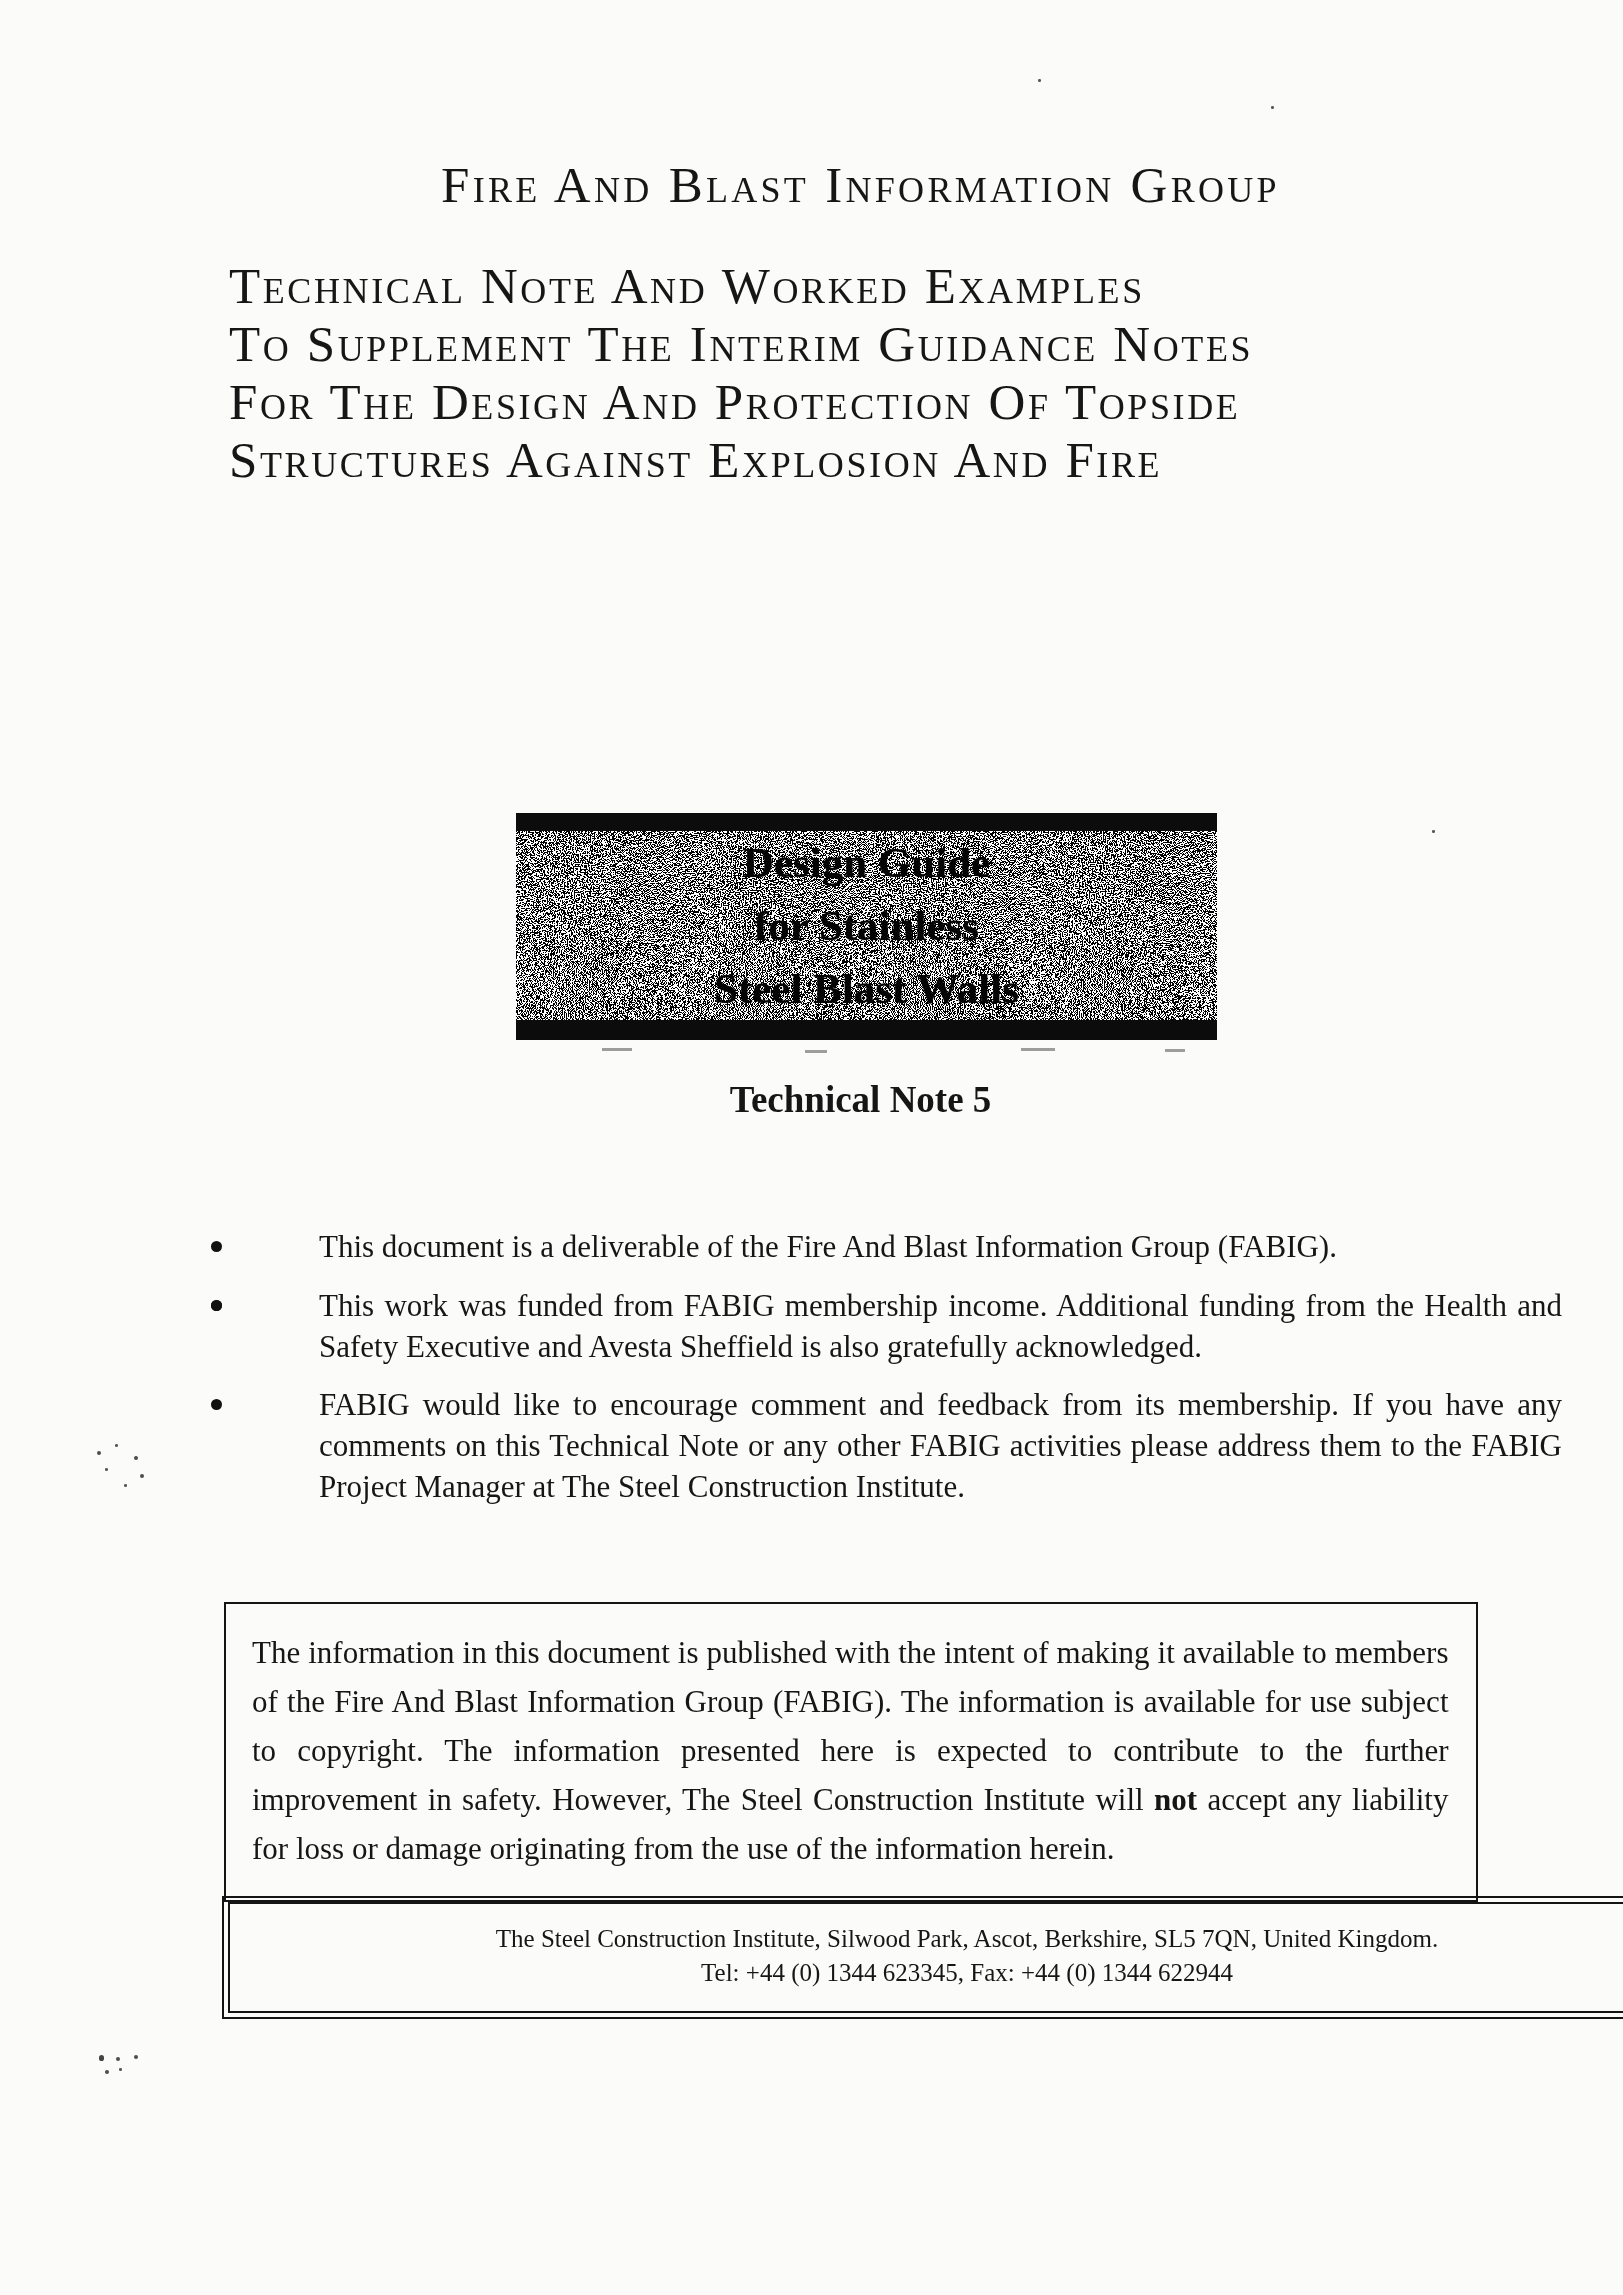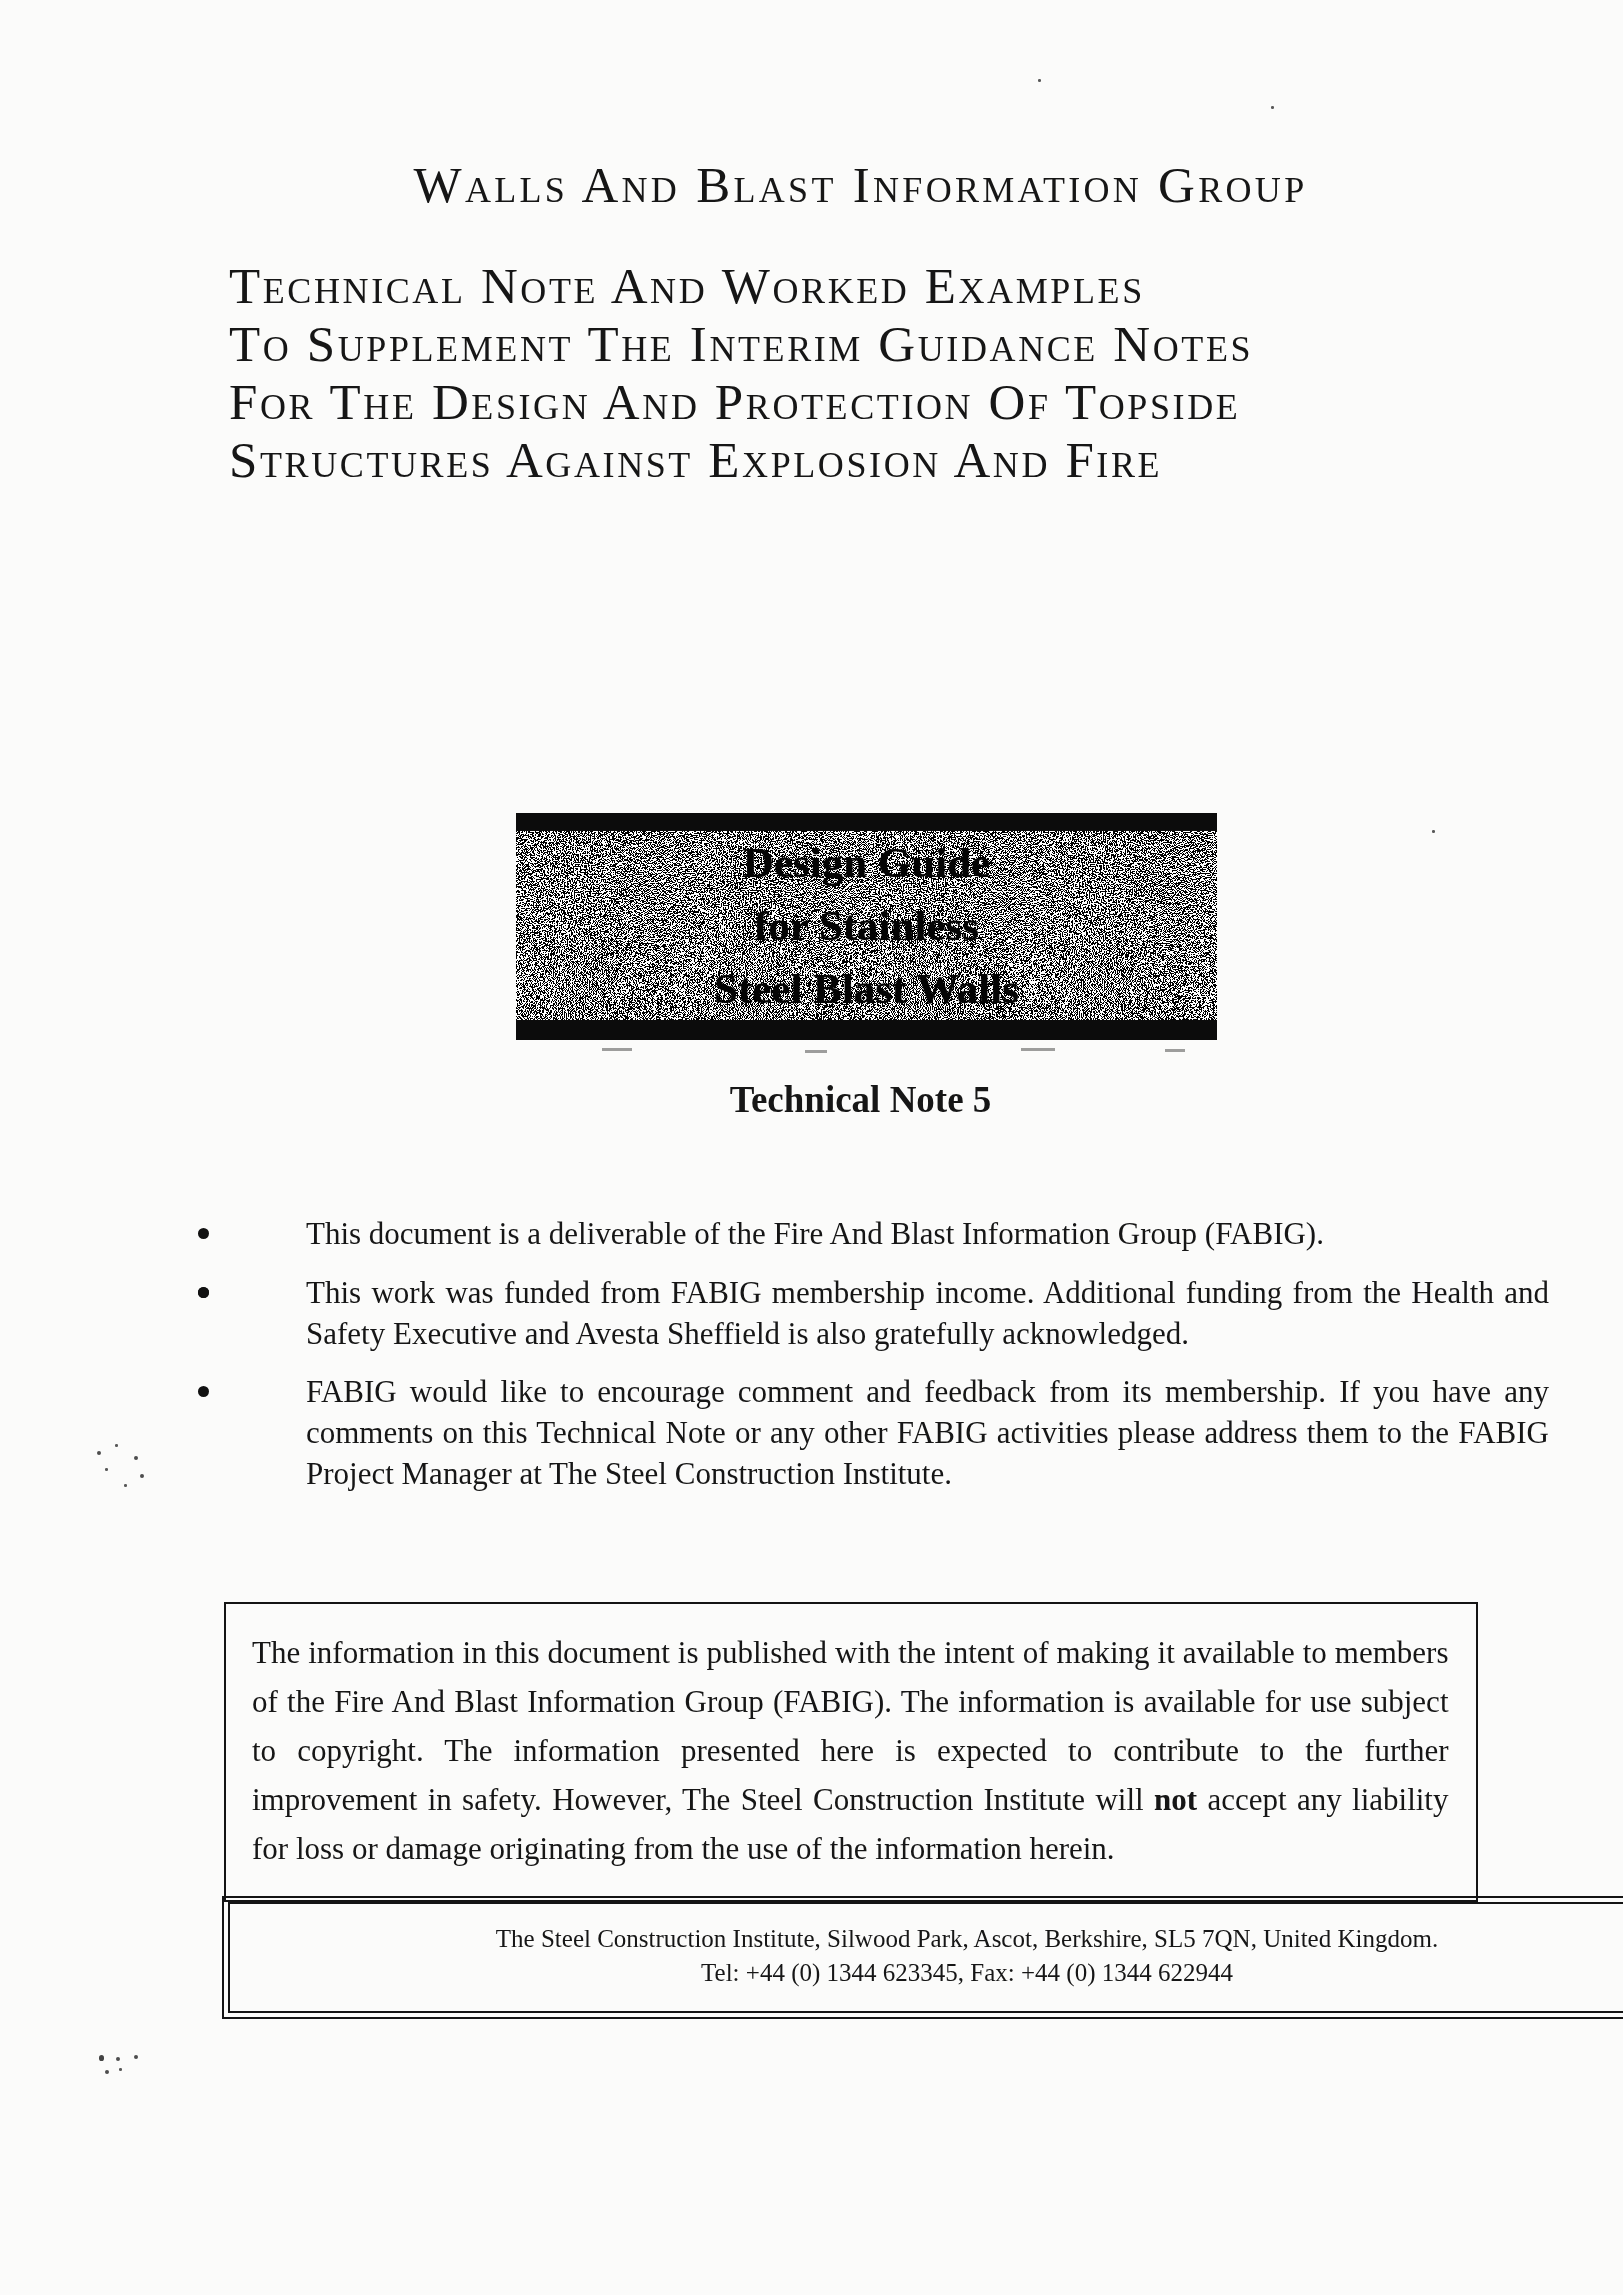--- a/index.html
+++ b/index.html
@@ -33,21 +33,21 @@
     display:flex;flex-direction:column;justify-content:center;align-items:center;
     font-weight:bold;font-size:43px;line-height:63px;color:#050505;
     text-shadow:0 0 1.3px rgba(0,0,0,.6);
   }
 
   .note-label{
     position:absolute;top:1078px;left:0;width:100%;
     text-align:center;font-weight:bold;font-size:37px;
   }
 
-  .bullets{position:absolute;left:193px;top:1209px;width:1352px;list-style:none;margin:4px;padding:0;}
+  .bullets{position:absolute;left:193px;top:1209px;width:1352px;list-style:none;margin:17px;padding:0;}
   .bullet-item{position:relative;padding-left:109px;text-align:justify;
     font-size:31px;line-height:41px;}
   .bullet-item + .bullet-item{margin-top:17.7px;}
   .bullet-dot{position:absolute;left:1.3px;top:15px;width:11px;height:11px;border-radius:50%;background:#111;}
 
   .disclaimer-box{
     position:absolute;left:224px;top:1602px;width:1254px;box-sizing:border-box;
     border:2.6px solid #141414;
     padding:23.6px 27.5px 27.5px 26px;
     font-size:31px;line-height:49px;text-align:justify;
@@ -71,21 +71,21 @@
   .speck.s8{width:5.2px;height:5.9px;opacity:.85;}
   .dash{position:absolute;height:2.6px;background:#2a2a2a;opacity:.45;}
 </style>
 </head>
 <body>
 
 <div class="page">
 
   <div class="content">
 
-    <div class="org-title">Walls And Blast Information Group</div>
+    <div class="org-title">Fire And Blast Information Group</div>
 
     <div class="main-title">
       <div>Technical Note And Worked Examples</div>
       <div>To Supplement The Interim Guidance Notes</div>
       <div>For The Design And Protection Of Topside</div>
       <div>Structures Against Explosion And Fire</div>
     </div>
 
     <div class="note-label">Technical Note 5</div>
   </div>

